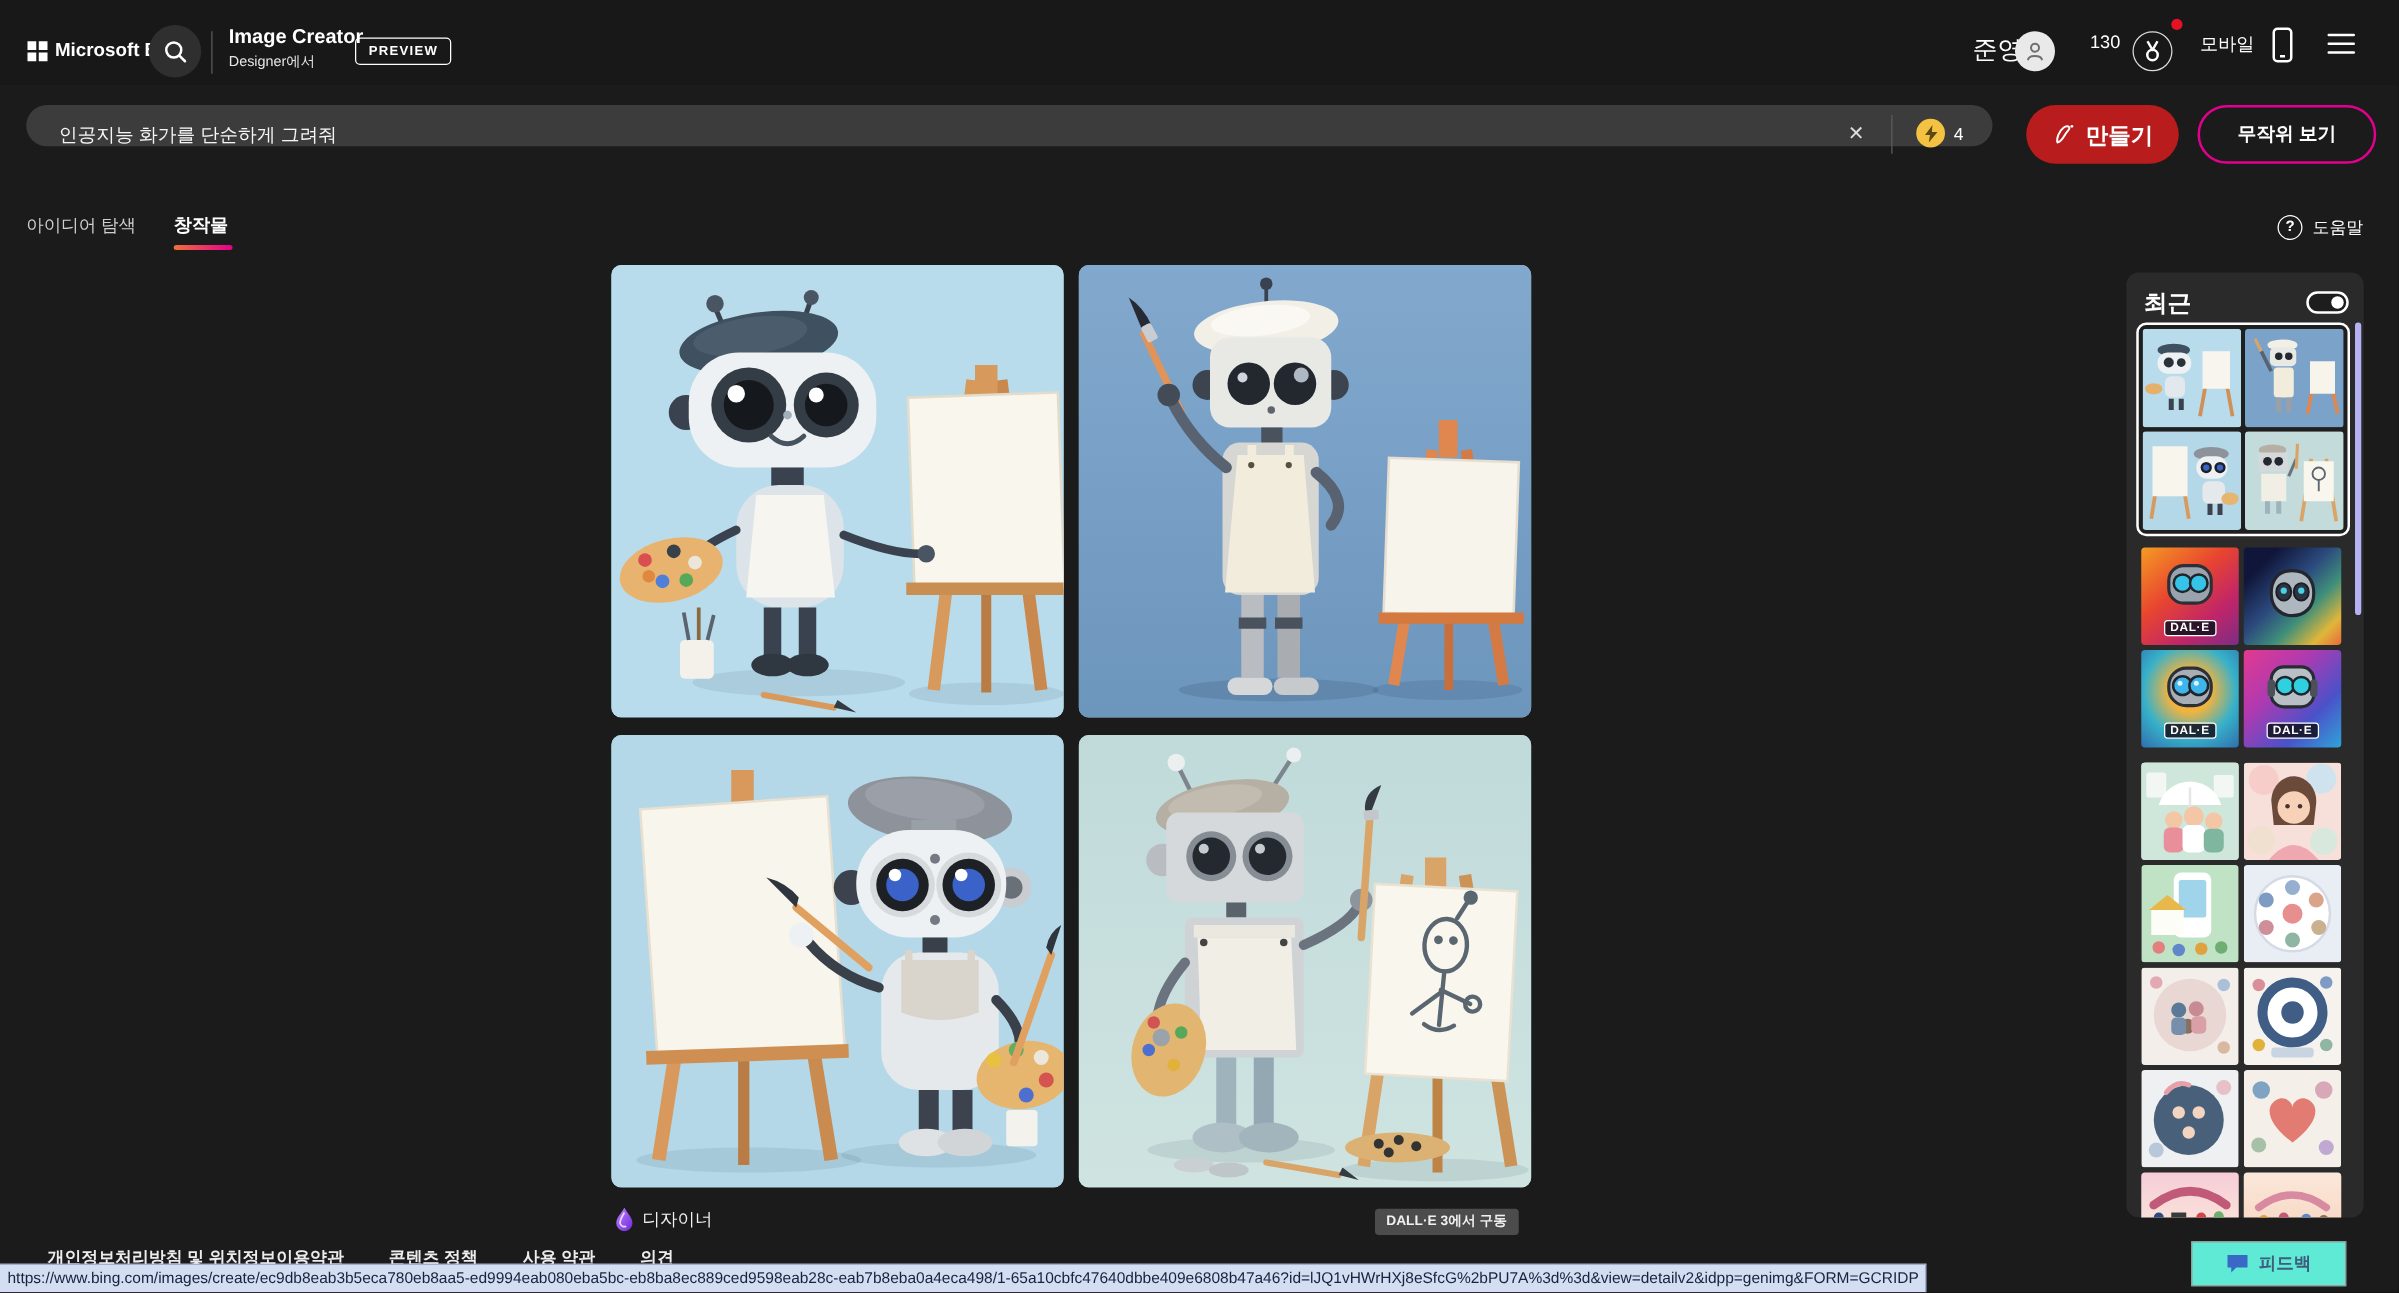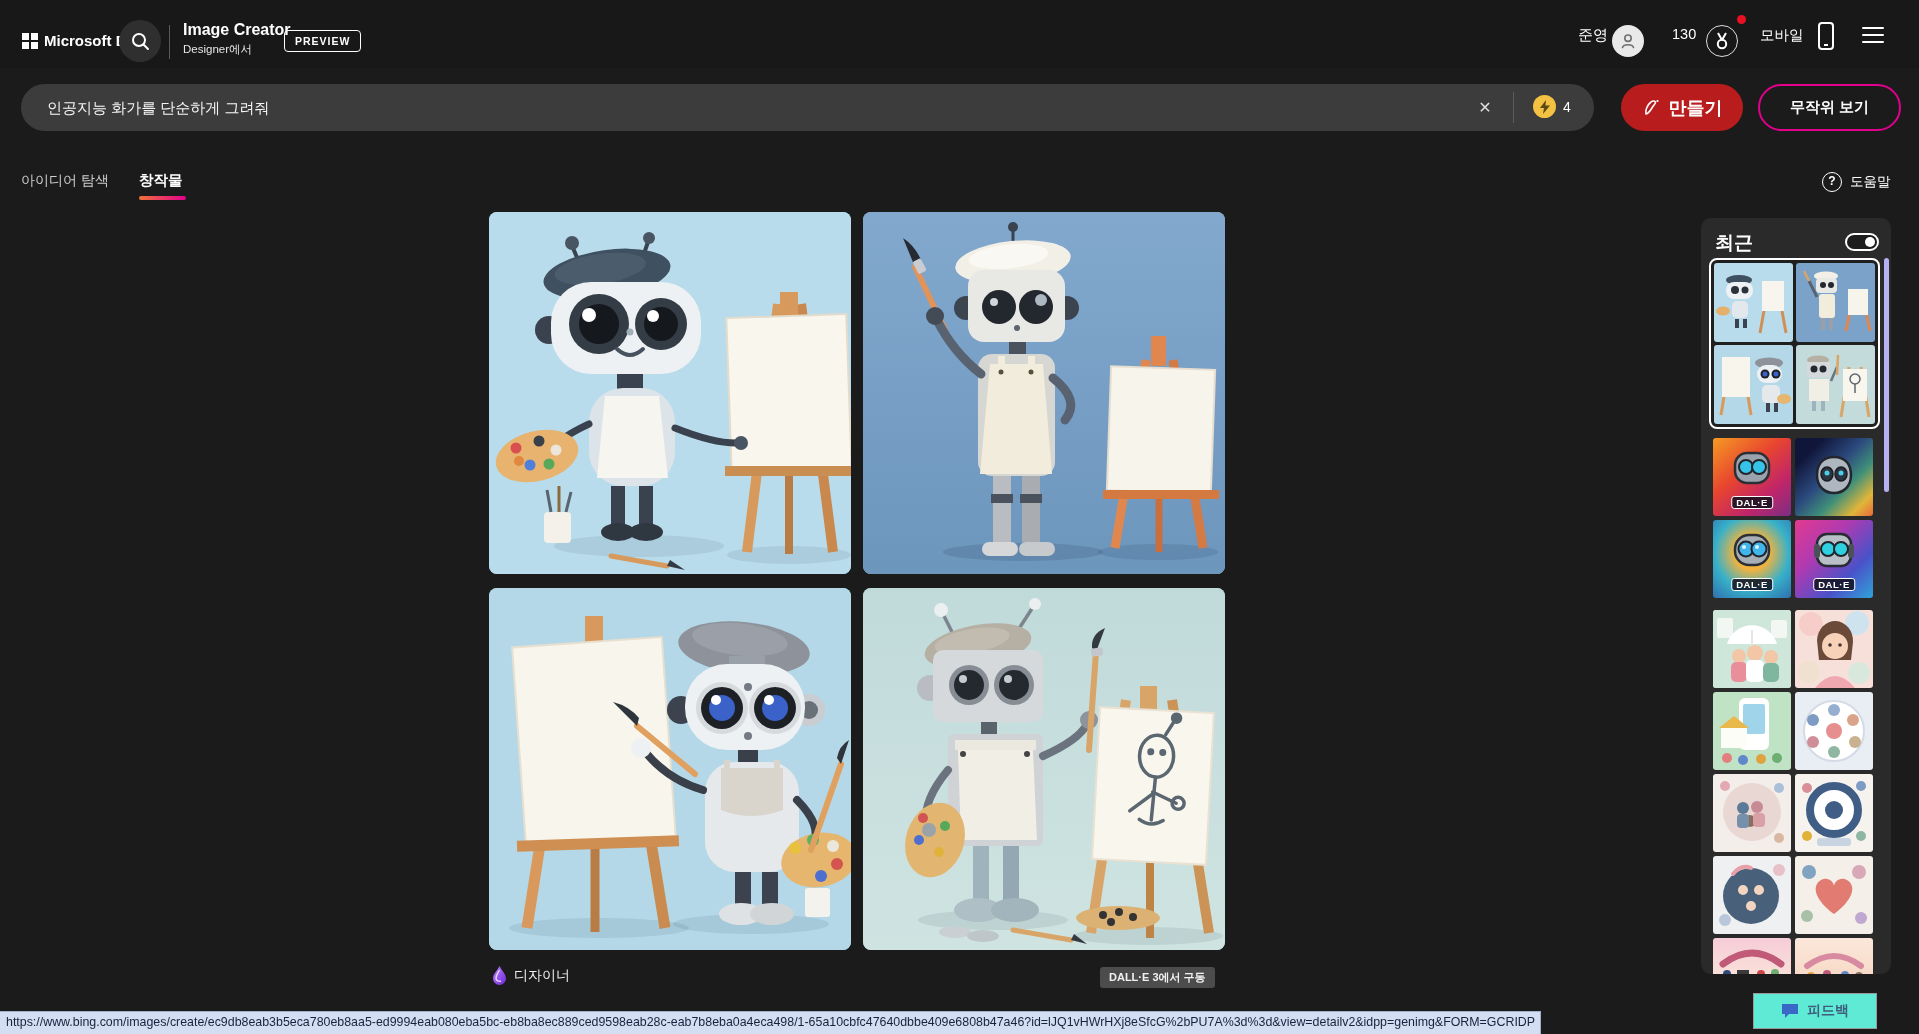--- a/index.html
+++ b/index.html
@@ -12,35 +12,35 @@
           grid-template-columns:7px 7px;grid-template-rows:7px 7px;gap:2px;}
   .mslogo div{background:#fff;}
   .brand{position:absolute;left:44px;top:32px;font-size:15px;font-weight:600;color:#fff;}
   .searchball{position:absolute;left:119px;top:20px;width:42px;height:42px;border-radius:50%;
               background:#2f2f2f;display:flex;align-items:center;justify-content:center;}
   .hdr-div{position:absolute;left:169px;top:25px;width:1px;height:34px;background:#5a5a5a;}
   .apptitle{position:absolute;left:183px;top:21px;font-size:16px;font-weight:700;}
   .appsub{position:absolute;left:183px;top:42px;font-size:11.5px;color:#e6e6e6;}
   .preview{position:absolute;left:284px;top:30px;height:20px;line-height:20px;padding:0 10px;
            border:1.5px solid #fff;border-radius:4px;font-size:10.5px;letter-spacing:1px;font-weight:600;}
-  .uname{position:absolute;left:1578px;top:26px;font-size:15px;}
+  .uname{position:absolute;left:1578px;top:26px;font-size:20px;}
   .avatar{position:absolute;left:1612px;top:25px;width:32px;height:32px;border-radius:50%;background:#e9e9e9;
           display:flex;align-items:center;justify-content:center;}
   .points{position:absolute;left:1672px;top:26px;font-size:14.5px;}
   .medal{position:absolute;left:1706px;top:25px;width:32px;height:32px;border-radius:50%;border:1.5px solid #dcdcdc;
          box-sizing:border-box;display:flex;align-items:center;justify-content:center;}
   .reddot{position:absolute;left:1737px;top:15px;width:9px;height:9px;border-radius:50%;background:#e81123;}
   .mobile{position:absolute;left:1760px;top:26px;font-size:14.5px;}
   .phone{position:absolute;left:1818px;top:22px;width:16px;height:28px;border:2px solid #fff;border-radius:4px;box-sizing:border-box;}
   .phone::after{content:"";position:absolute;left:4px;bottom:2px;width:4px;height:2px;background:#fff;}
   .burger{position:absolute;left:1862px;top:27px;width:22px;height:16px;display:flex;flex-direction:column;justify-content:space-between;cursor:pointer;}
   .burger div{height:2.4px;background:#fff;border-radius:1px;}
 
   
-  .sbar{position:absolute;left:21px;top:84px;width:1573px;height:47px;border-radius:24px;background:#3c3c3c;}
+  .sbar{position:absolute;left:21px;top:84px;width:1573px;height:33px;border-radius:24px;background:#3c3c3c;}
   .sbar input{position:absolute;left:24px;top:0;width:1380px;height:47px;background:transparent;border:none;outline:none;
               color:#f5f5f5;font-size:15px;font-family:inherit;}
   .sclear{position:absolute;left:1452px;top:12px;width:24px;height:24px;font-size:16px;color:#dcdcdc;text-align:center;line-height:24px;cursor:pointer;}
   .sdiv{position:absolute;left:1492px;top:8px;width:1px;height:31px;background:#5c5c5c;}
   .boost{position:absolute;left:1512px;top:11px;display:flex;align-items:center;gap:7px;}
   .coin{width:23px;height:23px;border-radius:50%;background:#f4c242;display:flex;align-items:center;justify-content:center;}
   .boost span{font-size:14px;color:#fff;}
   .btn-create{position:absolute;left:1621px;top:84px;width:122px;height:47px;border-radius:24px;background:#b91c1c;
               display:flex;align-items:center;justify-content:center;gap:8px;font-size:18px;font-weight:700;cursor:pointer;}
   .btn-surprise{position:absolute;left:1758px;top:84px;width:143px;height:47px;border-radius:24px;border:2px solid #e3008c;
@@ -699,20 +699,26 @@
             <path d="M12 28 Q39 8 66 28" fill="none" stroke="#d88aa0" stroke-width="6" stroke-linecap="round"></path>
           <circle cx="16" cy="38" r="4" fill="#e0a23e"></circle>
             <circle cx="32" cy="36" r="4" fill="#c05a78"></circle>
             <circle cx="50" cy="37" r="4" fill="#5f87c9"></circle>
             <circle cx="64" cy="38" r="4" fill="#8a6f5e"></circle>
           </svg>
       </div>
     </div>
   </div>
 
+  <div class="flinks">
+    <span>개인정보처리방침 및 위치정보이용약관</span>
+    <span>콘텐츠 정책</span>
+    <span>사용 약관</span>
+    <span>의견</span>
+  </div>
 
   <div class="statusbar">
     <span>https://www.bing.com/images/create/ec9db8eab3b5eca780eb8aa5-ed9994eab080eba5bc-eb8ba8ec889ced9598eab28c-eab7b8eba0a4eca498/1-65a10cbfc47640dbbe409e6808b47a46?id=lJQ1vHWrHXj8eSfcG%2bPU7A%3d%3d&amp;view=detailv2&amp;idpp=genimg&amp;FORM=GCRIDP</span>
   </div>
 
   <div class="feedback">
     <svg width="18" height="16" viewBox="0 0 18 16">
       <path d="M1 1 H17 V11 H8 L4 15 V11 H1 Z" fill="#3968c6"></path>
     </svg>
     <span>피드백</span>

